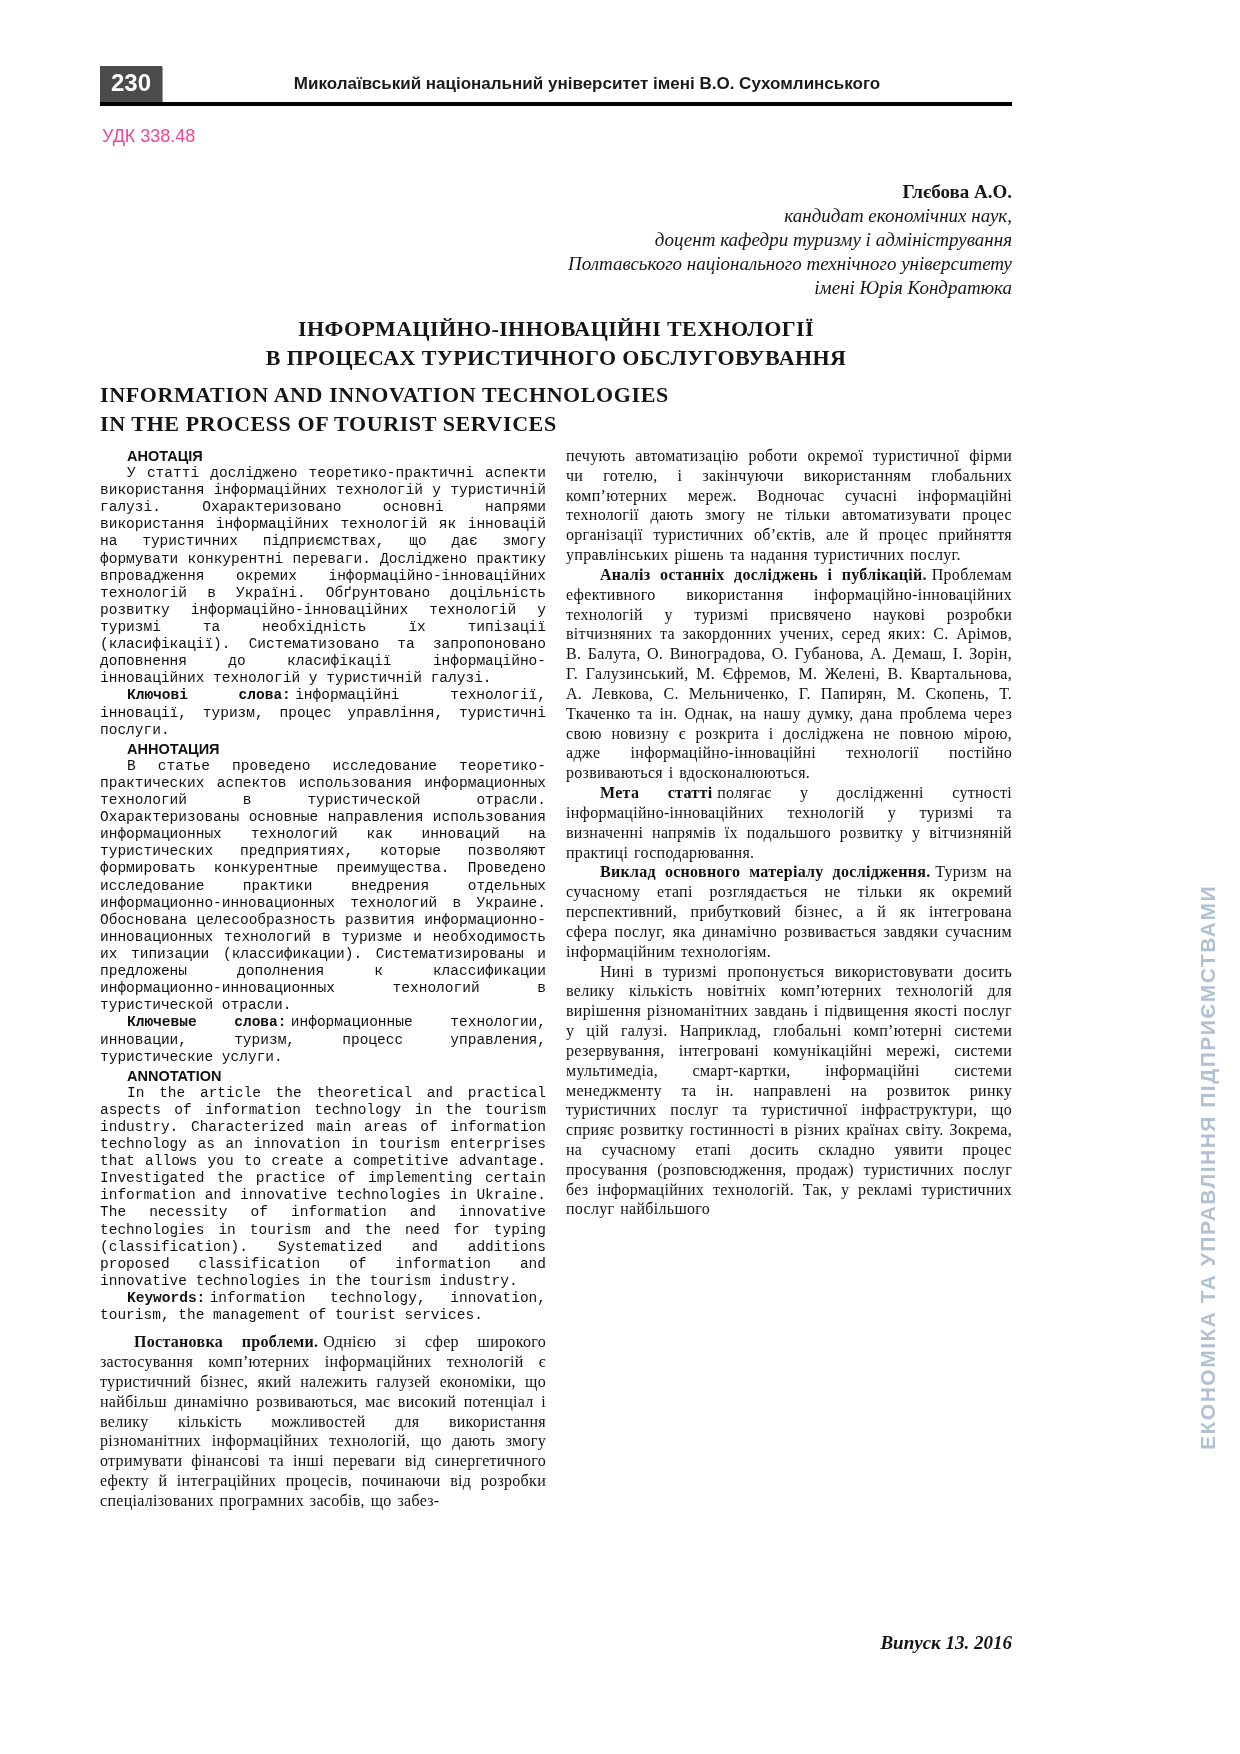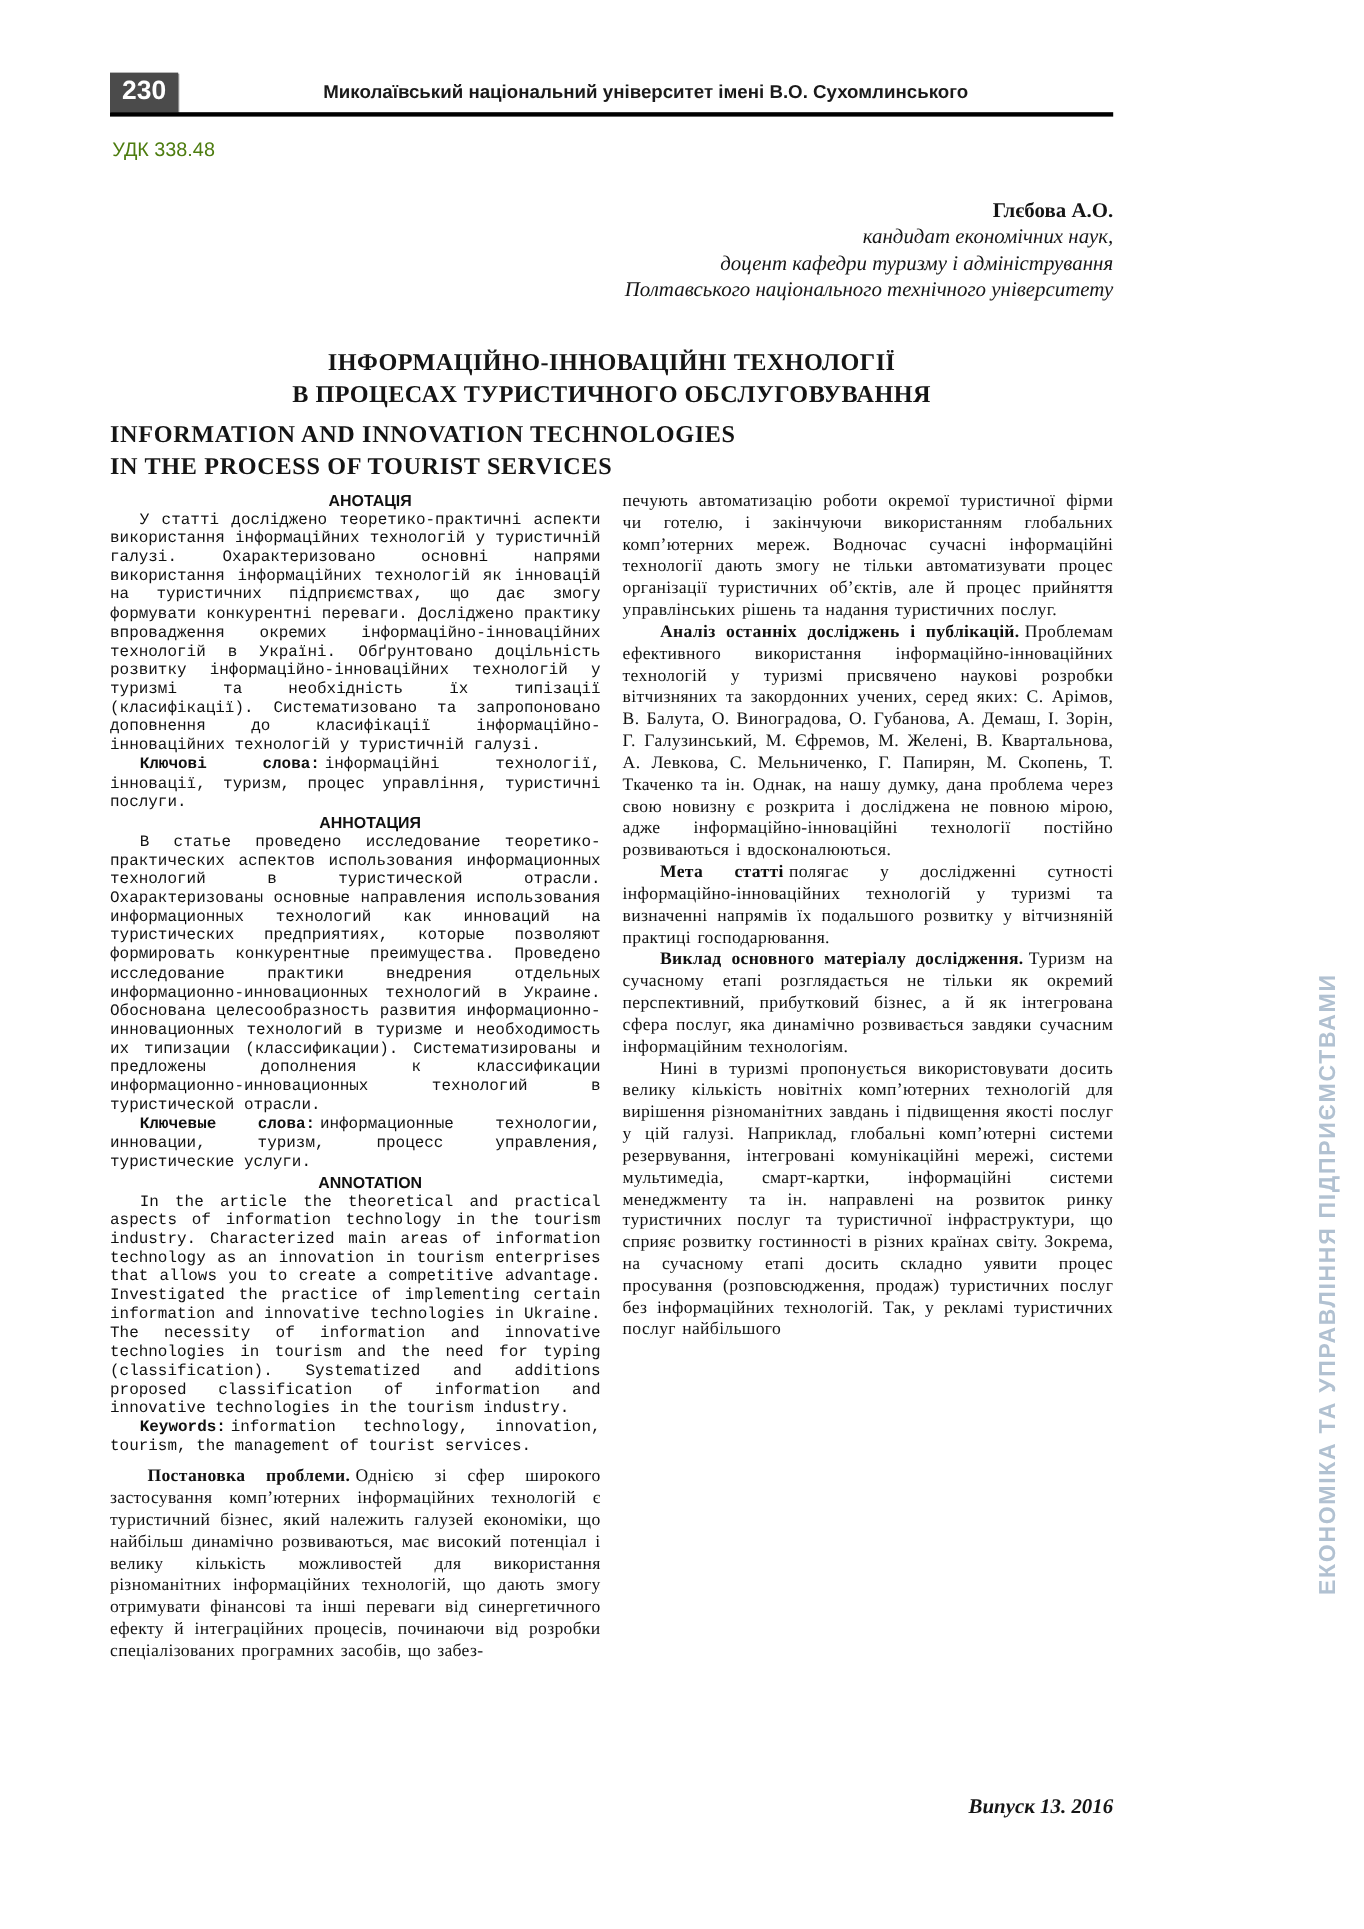--- a/index.html
+++ b/index.html
@@ -31,21 +31,21 @@
     font-weight:bold; font-size:17px; color:#1a1a1a;
   }
   .header-rule{
     position:absolute; left:100px; top:102px; width:912px; height:4px;
     background:#000;
   }
 
   .udc{
     position:absolute; left:102px; top:126px;
     font-family:"Liberation Sans", sans-serif;
-    font-size:18px; color:#4d7c0f;
+    font-size:18px; color:#ec4899;
   }
 
   
   .author-block{
     position:absolute; left:100px; top:180px; width:912px;
     text-align:right; line-height:1.26; font-size:19px;
   }
   .author-name{ font-weight:bold; }
   .author-line{ font-style:italic; }
 
@@ -66,21 +66,20 @@
     position:absolute; left:100px; top:446px; width:912px;
     display:flex; gap:20px;
   }
   .col{ width:446px; }
 
   .abs-heading{
     font-family:"Liberation Sans", sans-serif;
     font-weight:bold; font-size:14.5px;
     padding-left:27px; margin:2px 0 1px 0;
     color:#111;
-    text-align:center;
   }
   .abs-para{
     font-family:Liberation Mono, monospace;
     font-size:14.5px; line-height:1.18;
     text-align:justify; text-indent:27px;
     color:#111;
   }
   .body-para{
     font-size:16px; line-height:1.24;
     text-align:justify; text-indent:34px;
@@ -119,20 +118,21 @@
   </div>
   <div class="header-rule"></div>
 
   <div class="udc">УДК 338.48</div>
 
   <div class="author-block">
     <div class="author-name">Глєбова А.О.</div>
     <div class="author-line">кандидат економічних наук,</div>
     <div class="author-line">доцент кафедри туризму і адміністрування</div>
     <div class="author-line">Полтавського національного технічного університету</div>
+    <div class="author-line">імені Юрія Кондратюка</div>
   </div>
 
   <h1 class="title-uk">
     <div>ІНФОРМАЦІЙНО-ІННОВАЦІЙНІ ТЕХНОЛОГІЇ</div>
     <div>В ПРОЦЕСАХ ТУРИСТИЧНОГО ОБСЛУГОВУВАННЯ</div>
   </h1>
 
   <h2 class="title-en">
     <div>INFORMATION AND INNOVATION TECHNOLOGIES</div>
     <div>IN THE PROCESS OF TOURIST SERVICES</div>

